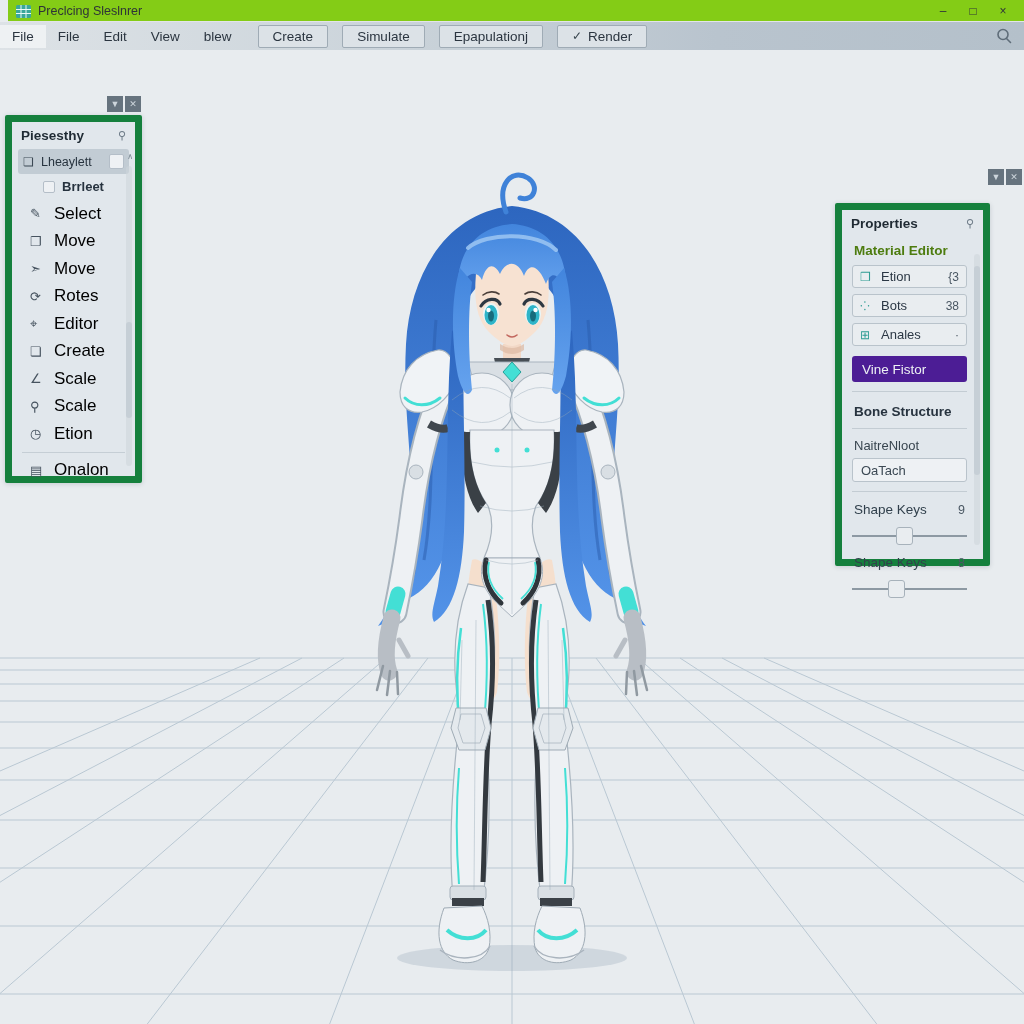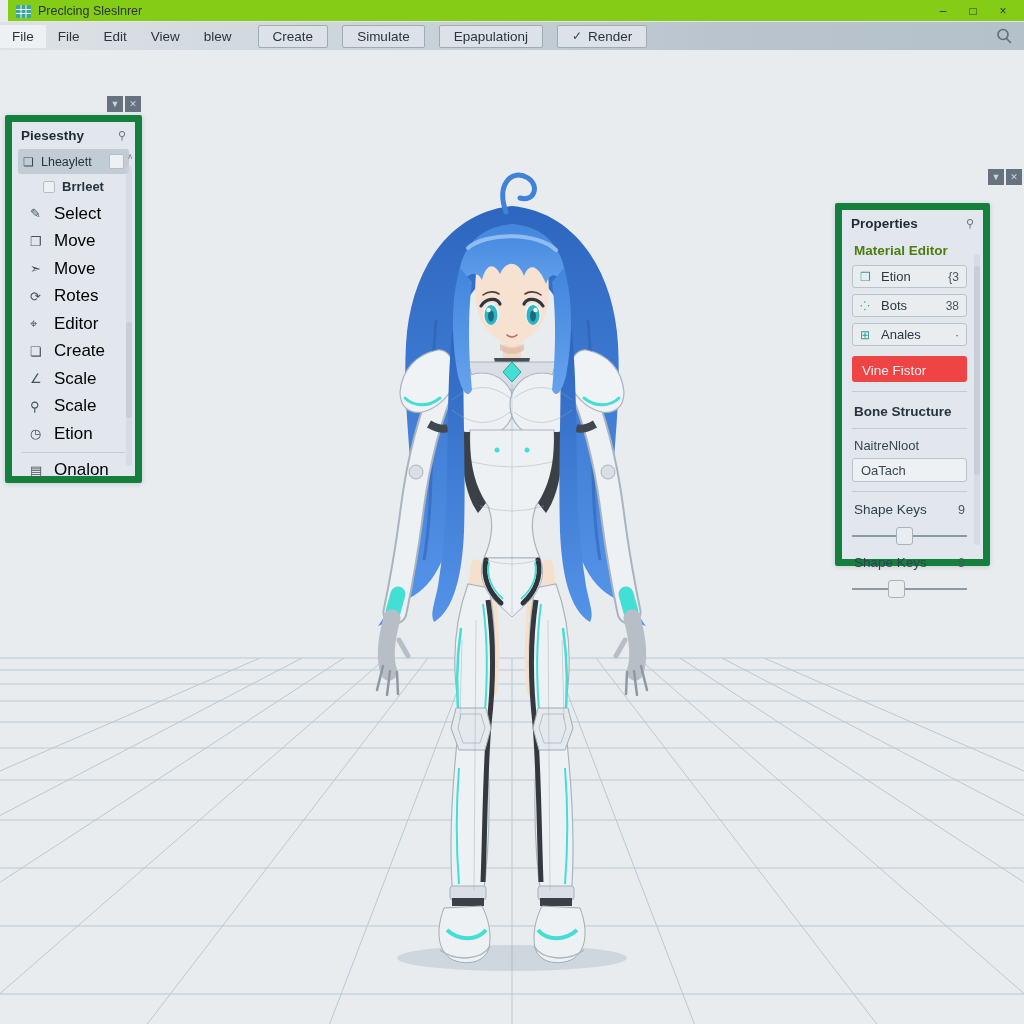--- a/index.html
+++ b/index.html
@@ -74,22 +74,22 @@
   
   #right-panel { left:835px; top:153px; width:155px; height:363px; }
   .rp-body { padding:2px 16px 0 10px; }
   .section-title { font-size:13.5px; font-weight:bold; color:#4d7c0f; margin:6px 0 7px 2px; }
   .prop-row { display:flex; align-items:center; height:23px; margin:6px 0;
     background:#e9edf0; border:1px solid #b9c3cb; border-radius:3px; padding:0 7px;
     cursor:pointer; }
   .prop-row .row-icon { font-size:12px; color:var(--accent-dark,#2f9d93); width:21px; }
   .prop-row .row-label { font-size:13px; color:#2b3744; flex:1; }
   .prop-row .row-value { font-size:12px; color:#4a5763; }
-  .sel-bar { height:26px; margin:10px 0 4px 0; background:#ef4444; border-radius:3px;
-    display:flex; align-items:flex-end; padding:4px 10px; cursor:pointer; }
+  .sel-bar { height:26px; margin:10px 0 4px 0; background:#4c1d95; border-radius:3px;
+    display:flex; align-items:center; padding:12px 10px; cursor:pointer; }
   .sel-bar .row-label { font-size:13.5px; color:#edf1f4; }
   .sub-title { font-size:13.5px; font-weight:bold; color:#27333f; margin:12px 0 2px 2px; }
   .divider { height:1px; background:#c3ccd3; margin:9px 0; }
   .field-label { font-size:13px; color:#38454f; margin:4px 0 5px 2px; }
   .text-input { width:100%; height:24px; background:#eef1f4; border:1px solid #b9c3cb;
     border-radius:3px; font-size:13px; color:#3c4954; padding:0 8px; font-family:inherit; }
   .slider-group { margin-top:10px; }
   .slider-head { display:flex; justify-content:space-between; align-items:center;
     margin:2px 2px 10px 2px; }
   .slider-head .row-label { font-size:13.5px; color:#31404c; }

